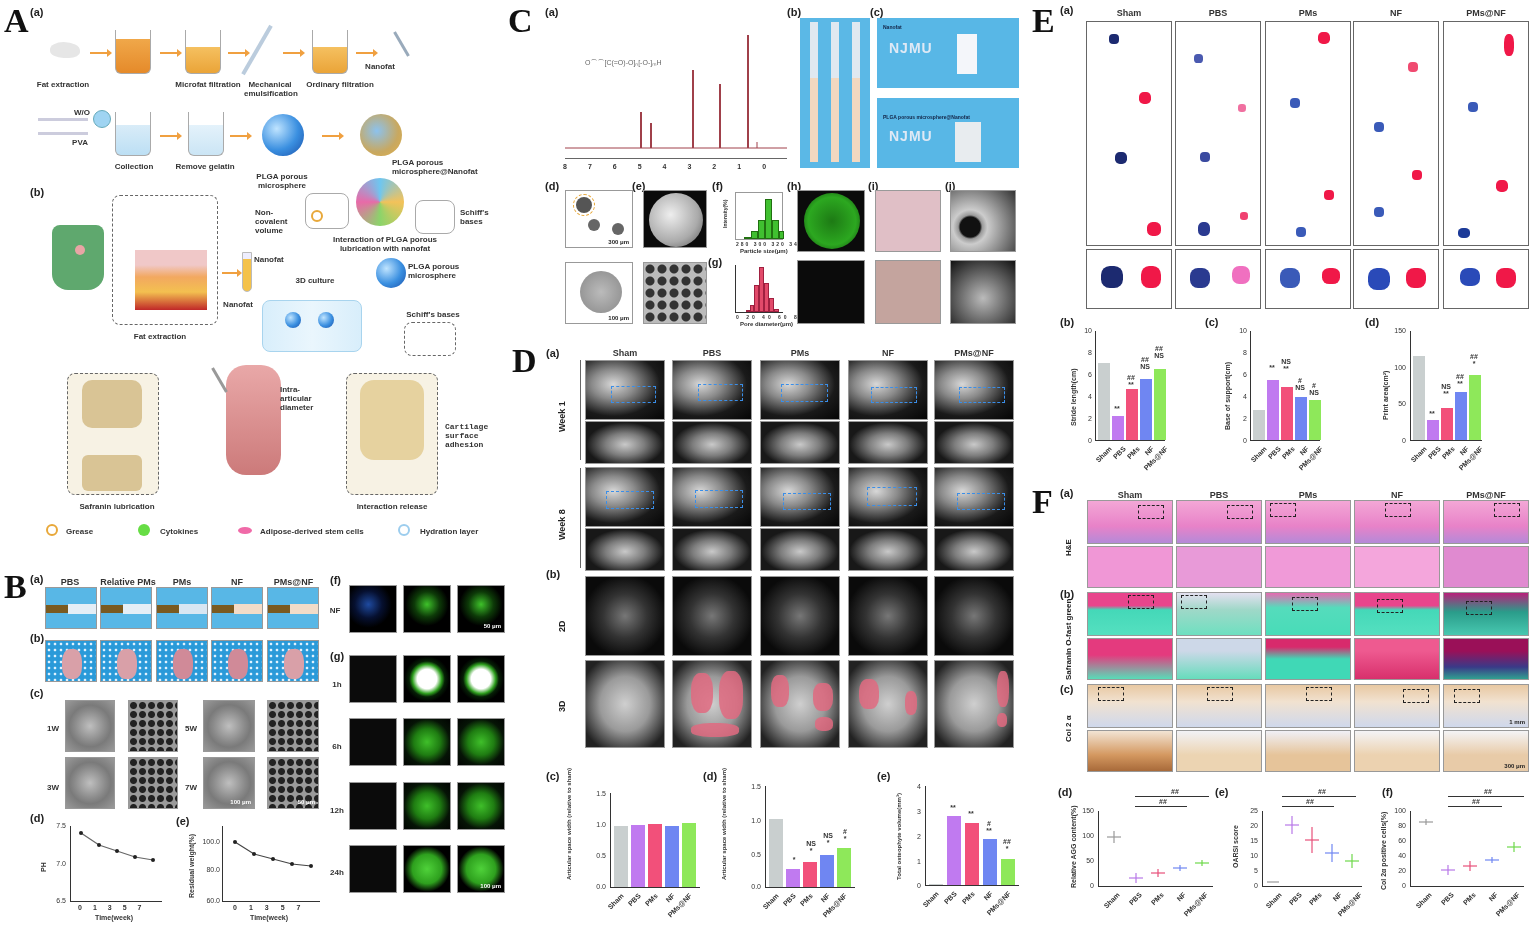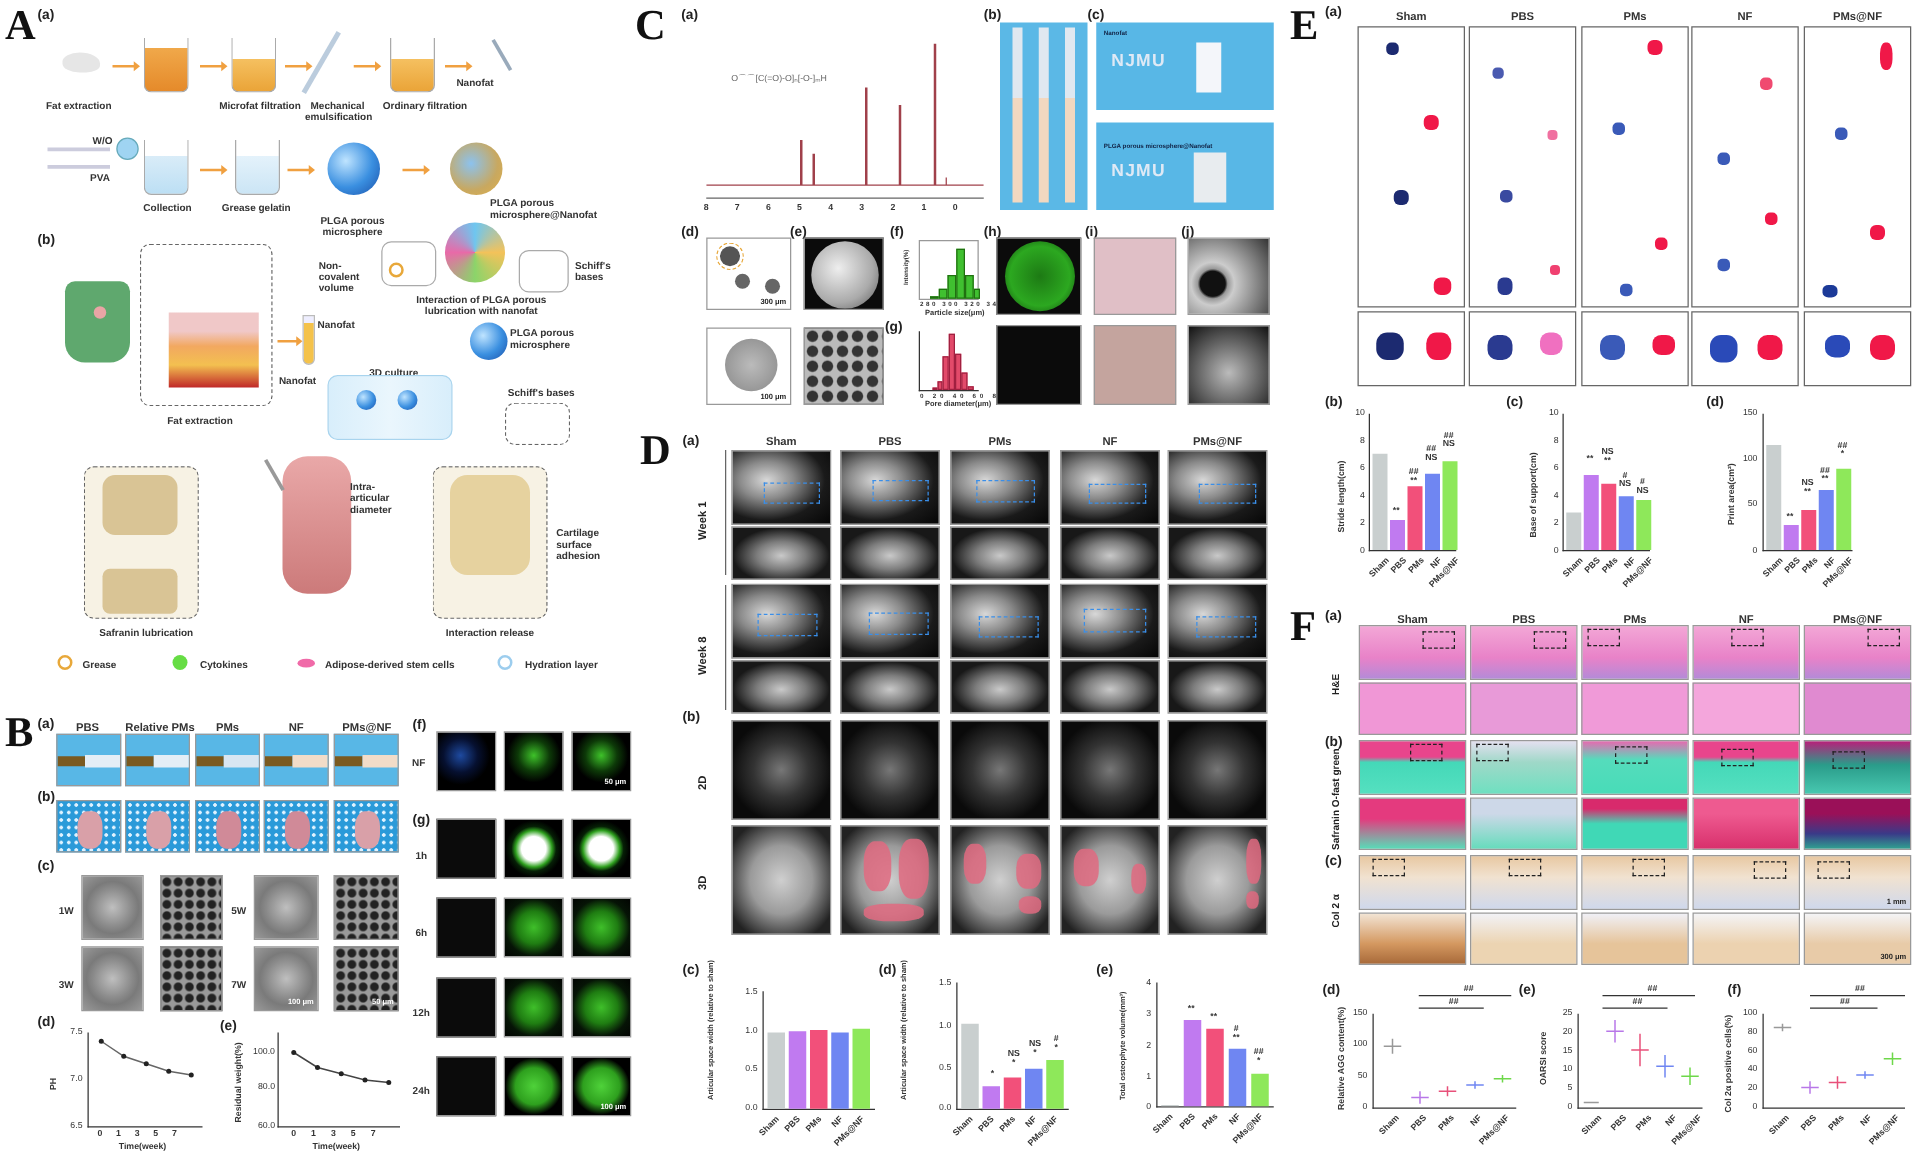--- a/index.html
+++ b/index.html
@@ -73,21 +73,21 @@
   <div class="lbl" style="left:72px;top:108px;width:20px;">W/O</div>
   <div class="lbl" style="left:70px;top:138px;width:20px;">PVA</div>
   <div class="beaker" style="left:115px;top:112px;width:36px;height:44px;background:linear-gradient(transparent 30%,#d9ecf8 30%,#bcdff4);"></div>
   <div class="arrow" style="left:160px;top:135px;width:18px;"></div>
   <div class="beaker" style="left:188px;top:112px;width:36px;height:44px;background:linear-gradient(transparent 30%,#e4f2fb 30%,#cbe5f5);"></div>
   <div class="arrow" style="left:230px;top:135px;width:18px;"></div>
   <div class="bead" style="left:262px;top:114px;width:42px;height:42px;"></div>
   <div class="arrow" style="left:322px;top:135px;width:18px;"></div>
   <div class="abs" style="left:360px;top:114px;width:42px;height:42px;border-radius:50%;background:radial-gradient(circle at 40% 40%,#8cc2ee,#c8a860 60%,#e0b04a);"></div>
   <div class="lbl" style="left:112px;top:162px;width:44px;">Collection</div>
-  <div class="lbl" style="left:172px;top:162px;width:66px;">Grease gelatin</div>
+  <div class="lbl" style="left:172px;top:162px;width:66px;">Remove gelatin</div>
   <div class="lbl" style="left:250px;top:172px;width:64px;white-space:normal;">PLGA porous microsphere</div>
   <div class="lbl" style="left:392px;top:158px;width:90px;white-space:normal;text-align:left;">PLGA porous microsphere@Nanofat</div>
 
   <div class="abs" style="left:356px;top:178px;width:48px;height:48px;border-radius:50%;background:conic-gradient(#6ec6f0,#f3c25a,#8bd46a,#e86aa8,#6ec6f0);"></div>
   <div class="dashbox" style="left:305px;top:193px;width:44px;height:36px;border-style:solid;border-color:#aaa;"></div>
   <div class="abs" style="left:311px;top:210px;width:12px;height:12px;border-radius:50%;border:2.5px solid #e8a83a;"></div>
   <div class="dashbox" style="left:415px;top:200px;width:40px;height:34px;border-style:solid;border-color:#aaa;"></div>
   <div class="lbl" style="left:255px;top:208px;width:50px;white-space:normal;text-align:left;">Non-covalent volume</div>
   <div class="lbl" style="left:460px;top:208px;width:40px;white-space:normal;text-align:left;">Schiff's bases</div>
   <div class="lbl" style="left:330px;top:235px;width:110px;white-space:normal;">Interaction of PLGA porous lubrication with nanofat</div>
@@ -95,38 +95,38 @@
   <div class="sub" style="left:30px;top:186px;">(b)</div>
   <div class="abs" style="left:52px;top:225px;width:52px;height:65px;background:#5fa86e;border-radius:8px 8px 16px 16px;"></div>
   <div class="abs" style="left:75px;top:245px;width:10px;height:10px;border-radius:50%;background:#e9a5a5;"></div>
   <div class="dashbox" style="left:112px;top:195px;width:106px;height:130px;"></div>
   <div class="abs" style="left:135px;top:250px;width:72px;height:60px;background:linear-gradient(#f0c8c8 0%,#f0c8c8 25%,#f2a860 45%,#f3c050 70%,#c02828 100%);"></div>
   <div class="lbl" style="left:125px;top:332px;width:70px;">Fat extraction</div>
   <div class="arrow" style="left:222px;top:272px;width:16px;"></div>
   <div class="abs" style="left:242px;top:252px;width:10px;height:40px;background:linear-gradient(#eef 15%,#f4c24a 15%);border-radius:0 0 5px 5px;border:1px solid #bbb;"></div>
   <div class="lbl" style="left:254px;top:255px;width:40px;text-align:left;">Nanofat</div>
   <div class="lbl" style="left:218px;top:300px;width:40px;">Nanofat</div>
-  <div class="lbl" style="left:290px;top:294px;width:50px;">3D culture</div>
+  <div class="lbl" style="left:290px;top:276px;width:50px;">3D culture</div>
   <div class="abs" style="left:262px;top:300px;width:100px;height:52px;border-radius:8px;background:linear-gradient(90deg,#d8eefb,#eaf6fd,#d8eefb);border:1px solid #a8d4ee;"></div>
   <div class="bead" style="left:285px;top:312px;width:16px;height:16px;"></div>
   <div class="bead" style="left:318px;top:312px;width:16px;height:16px;"></div>
   <div class="bead" style="left:376px;top:258px;width:30px;height:30px;"></div>
   <div class="lbl" style="left:408px;top:262px;width:60px;white-space:normal;text-align:left;">PLGA porous microsphere</div>
   <div class="lbl" style="left:403px;top:310px;width:60px;">Schiff's bases</div>
   <div class="dashbox" style="left:404px;top:322px;width:52px;height:34px;"></div>
 
   <div class="abs" style="left:226px;top:365px;width:55px;height:110px;background:linear-gradient(#e9a8a8,#cc7a7a);border-radius:20px;"></div>
   <div class="abs" style="left:218px;top:366px;width:3px;height:28px;background:#999;transform:rotate(-30deg);"></div>
   <div class="lbl" style="left:280px;top:385px;width:50px;white-space:normal;text-align:left;">Intra-articular diameter</div>
   <div class="dashbox" style="left:67px;top:373px;width:92px;height:122px;background:#f7f2e4;"></div>
   <div class="abs" style="left:82px;top:380px;width:60px;height:48px;background:#d9c495;border-radius:10px;"></div>
   <div class="abs" style="left:82px;top:455px;width:60px;height:36px;background:#d9c495;border-radius:6px;"></div>
   <div class="dashbox" style="left:346px;top:373px;width:92px;height:122px;background:#f7f2e4;"></div>
   <div class="abs" style="left:360px;top:380px;width:64px;height:80px;background:#e6d29f;border-radius:14px;"></div>
-  <div class="lbl" style="left:445px;top:422px;width:40px;white-space:normal;text-align:left;">Cartilage surface adhesion</div>
+  <div class="lbl" style="left:445px;top:422px;width:40px;white-space:normal;text-align:left;font-family:Liberation Mono, monospace;">Cartilage surface adhesion</div>
   <div class="lbl" style="left:72px;top:502px;width:90px;">Safranin lubrication</div>
   <div class="lbl" style="left:352px;top:502px;width:80px;">Interaction release</div>
 
   <div class="legend-dot" style="left:46px;top:524px;border:2.5px solid #e8a83a;"></div>
   <div class="lbl" style="left:66px;top:527px;width:40px;text-align:left;">Grease</div>
   <div class="legend-dot" style="left:138px;top:524px;background:#66dd44;"></div>
   <div class="lbl" style="left:160px;top:527px;width:50px;text-align:left;">Cytokines</div>
   <div class="abs" style="left:238px;top:527px;width:14px;height:7px;border-radius:50%;background:#f06aa8;"></div>
   <div class="lbl" style="left:260px;top:527px;width:110px;text-align:left;">Adipose-derived stem cells</div>
   <div class="legend-dot" style="left:398px;top:524px;border:2.5px solid #9ccdee;"></div>

